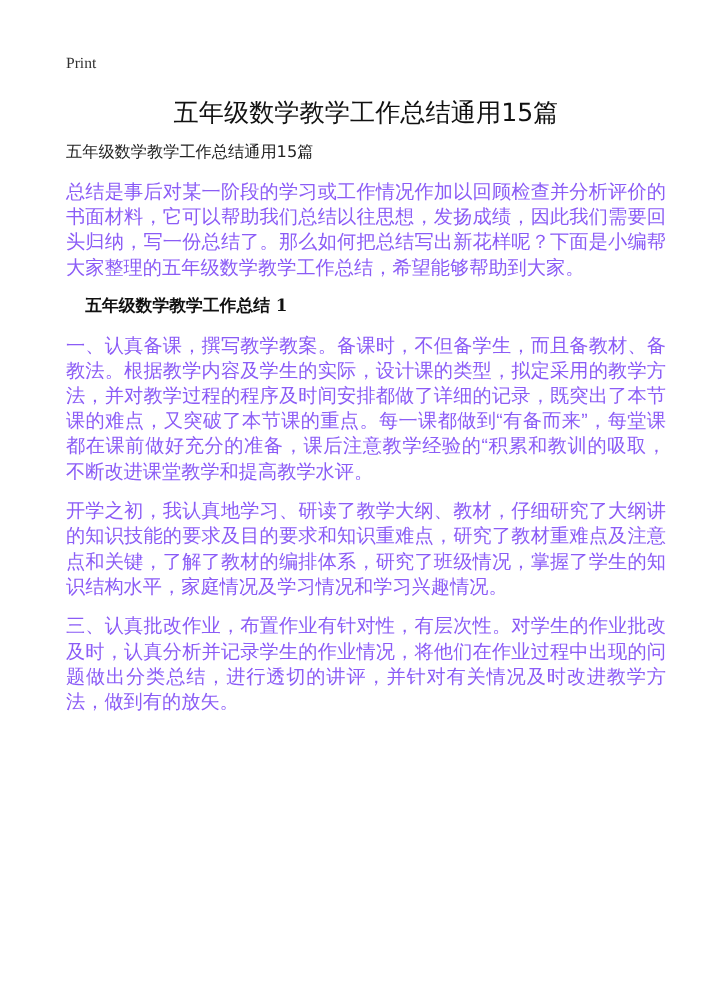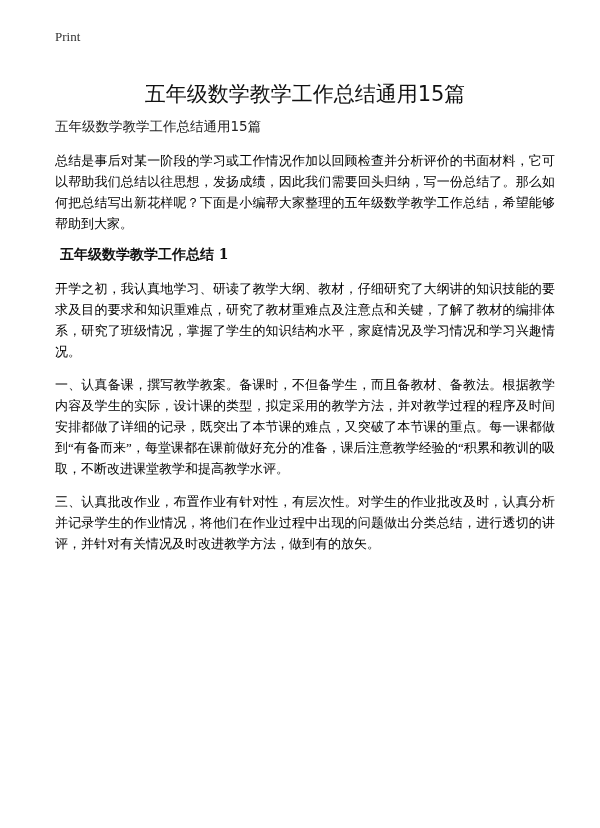--- a/index.html
+++ b/index.html
@@ -1,31 +1,31 @@
 <!DOCTYPE html>
 <html><head>
 <meta charset="utf-8">
 <style>
   html, body { margin: 0; padding: 0; background: #ffffff; }
   body { width: 600px; height: 828px; overflow: hidden; position: relative; color: #222; }
   .page { position: absolute; left: 55px; top: 0; width: 500px; }
-  .print { position: absolute; top: 29px; left: 0; font-family: "Liberation Serif", serif; font-size: 13px; color: #333; }
+  .print { position: absolute; top: 45px; left: 0; font-family: "Liberation Serif", serif; font-size: 13px; color: #333; }
   .title { position: absolute; top: 80px; left: 0; width: 500px; text-align: center; font-family: "DejaVu Sans", sans-serif; font-size: 21px; color: #111; letter-spacing: 0px; }
   .subtitle { position: absolute; top: 118px; left: 0; font-family: "DejaVu Sans", sans-serif; font-size: 13.5px; color: #222; }
   .body { position: absolute; top: 150px; left: 0; width: 500px; }
-  .para { font-family: Liberation Serif, serif; font-size: 13px; line-height: 21px; margin: 0 0 12px 0; color: #000000; word-break: break-all; text-align: justify; }
-  .heading { font-family: "DejaVu Serif", serif; font-weight: bold; font-size: 14px; margin: 6px 0 14px 5px; color: #111; }
+  .para { font-family: Liberation Sans, sans-serif; font-size: 16px; line-height: 21px; margin: 0 0 12px 0; color: #8b5cf6; word-break: break-all; text-align: justify; }
+  .heading { font-family: "DejaVu Serif", serif; font-weight: bold; font-size: 14px; margin: 6px 0 14px 16px; color: #111; }
 </style>
 </head>
 <body>
 
 <div class="page">
   <div class="print">Print</div>
   <div class="title">五年级数学教学工作总结通用15篇</div>
   <div class="subtitle">五年级数学教学工作总结通用15篇</div>
   <div class="body">
     <p class="para">总结是事后对某一阶段的学习或工作情况作加以回顾检查并分析评价的书面材料，它可以帮助我们总结以往思想，发扬成绩，因此我们需要回头归纳，写一份总结了。那么如何把总结写出新花样呢？下面是小编帮大家整理的五年级数学教学工作总结，希望能够帮助到大家。</p>
     <div class="heading">五年级数学教学工作总结 1</div>
+    <p class="para">一、认真备课，撰写教学教案。备课时，不但备学生，而且备教材、备教法。根据教学内容及学生的实际，设计课的类型，拟定采用的教学方法，并对教学过程的程序及时间安排都做了详细的记录，既突出了本节课的难点，又突破了本节课的重点。每一课都做到“有备而来”，每堂课都在课前做好充分的准备，课后注意教学经验的“积累和教训的吸取，不断改进课堂教学和提高教学水评。</p>
     <p class="para">开学之初，我认真地学习、研读了教学大纲、教材，仔细研究了大纲讲的知识技能的要求及目的要求和知识重难点，研究了教材重难点及注意点和关键，了解了教材的编排体系，研究了班级情况，掌握了学生的知识结构水平，家庭情况及学习情况和学习兴趣情况。</p>
-    <p class="para">一、认真备课，撰写教学教案。备课时，不但备学生，而且备教材、备教法。根据教学内容及学生的实际，设计课的类型，拟定采用的教学方法，并对教学过程的程序及时间安排都做了详细的记录，既突出了本节课的难点，又突破了本节课的重点。每一课都做到“有备而来”，每堂课都在课前做好充分的准备，课后注意教学经验的“积累和教训的吸取，不断改进课堂教学和提高教学水评。</p>
     <p class="para">三、认真批改作业，布置作业有针对性，有层次性。对学生的作业批改及时，认真分析并记录学生的作业情况，将他们在作业过程中出现的问题做出分类总结，进行透切的讲评，并针对有关情况及时改进教学方法，做到有的放矢。</p>
   </div>
 </div>
 
 </body></html>

